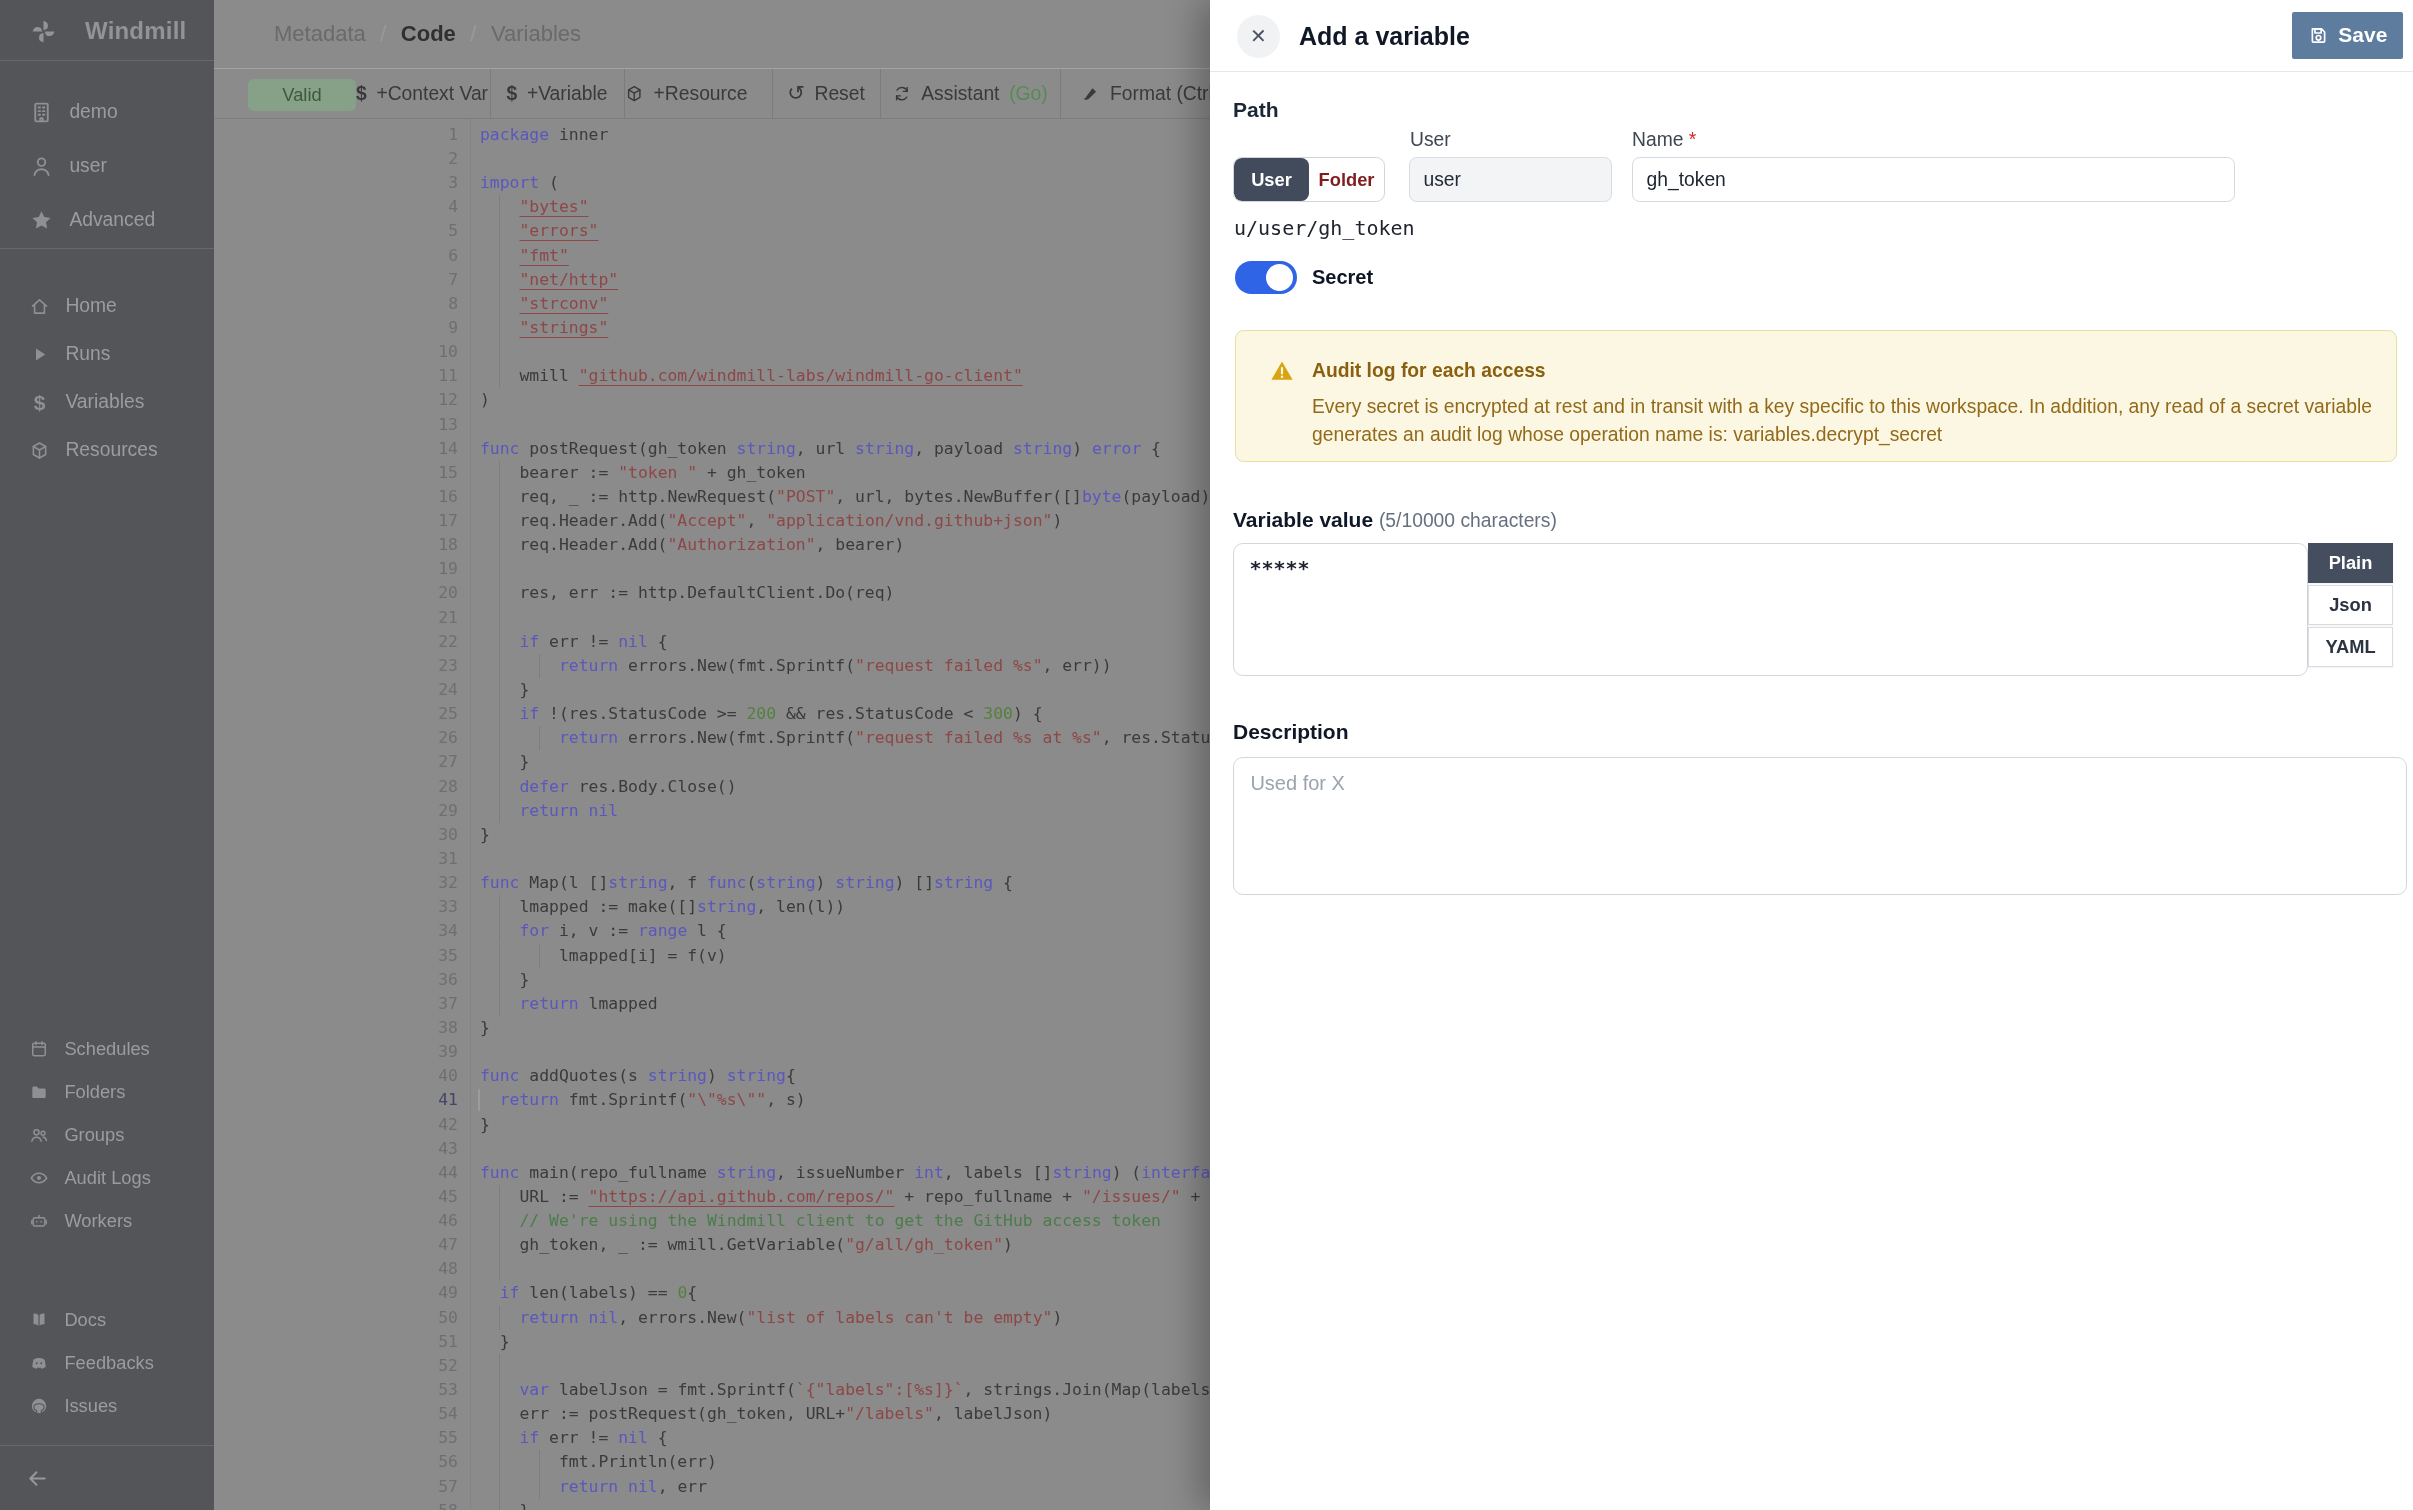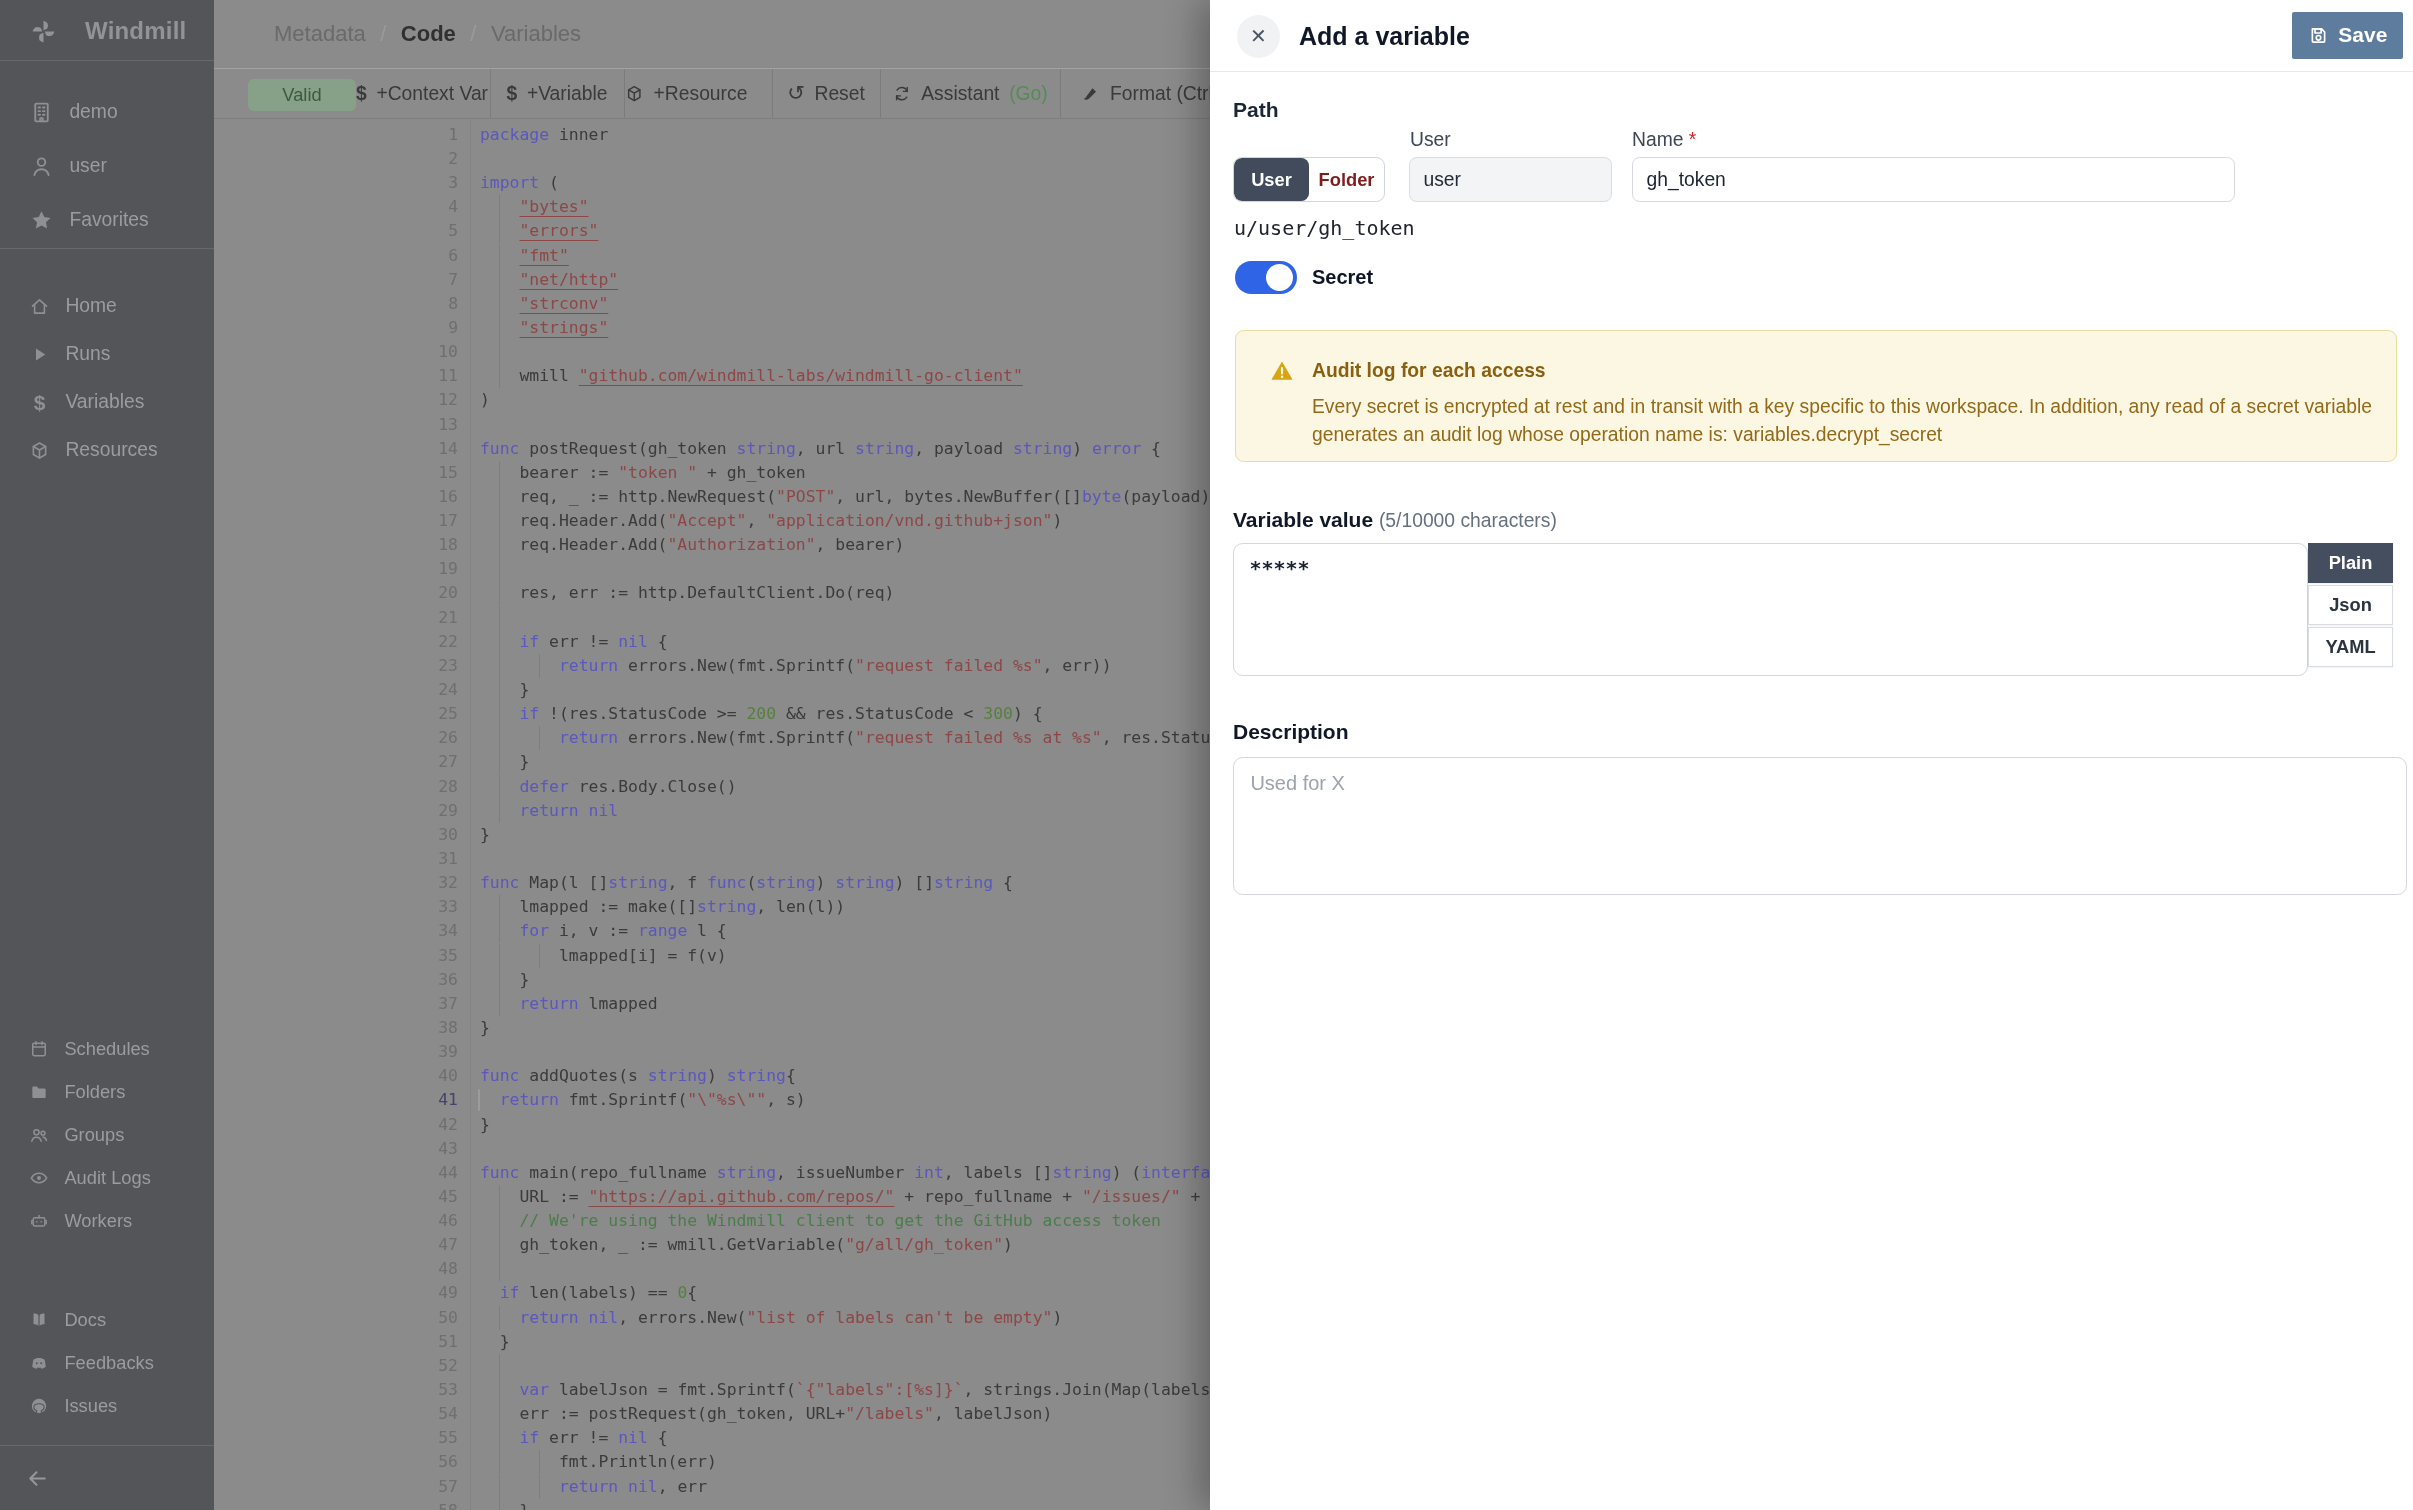--- a/index.html
+++ b/index.html
@@ -136,21 +136,21 @@
             </svg>
           </span>
           <span class="slabel">user</span>
         </div>
         <div class="side-item">
           <span class="sicon" style="width:25px">
             <svg width="25" height="25" viewBox="0 0 24 24" fill="none" stroke="currentColor" stroke-width="1.8" stroke-linecap="round" stroke-linejoin="round">
               <path d="M12 3.2 14.7 8.7 20.7 9.5 16.3 13.7 17.4 19.7 12 16.8 6.6 19.7 7.7 13.7 3.3 9.5 9.3 8.7Z" fill="currentColor" stroke="none"></path>
             </svg>
           </span>
-          <span class="slabel">Favorites</span>
+          <span class="slabel">Advanced</span>
         </div>
       </div>
     <div class="side-divider" style="top:248px"></div>
     <div id="list-nav" class="side-list l-nav" style="top:282px">
         <div class="side-item">
           <span class="sicon" style="width:21px">
             <svg width="21" height="21" viewBox="0 0 24 24" fill="none" stroke="currentColor" stroke-width="1.8" stroke-linecap="round" stroke-linejoin="round">
               <path d="M4 11.6 12 4.4l8 7.2"></path>
               <path d="M6.4 10.4V19.6h11.2v-9.2"></path>
             </svg>

